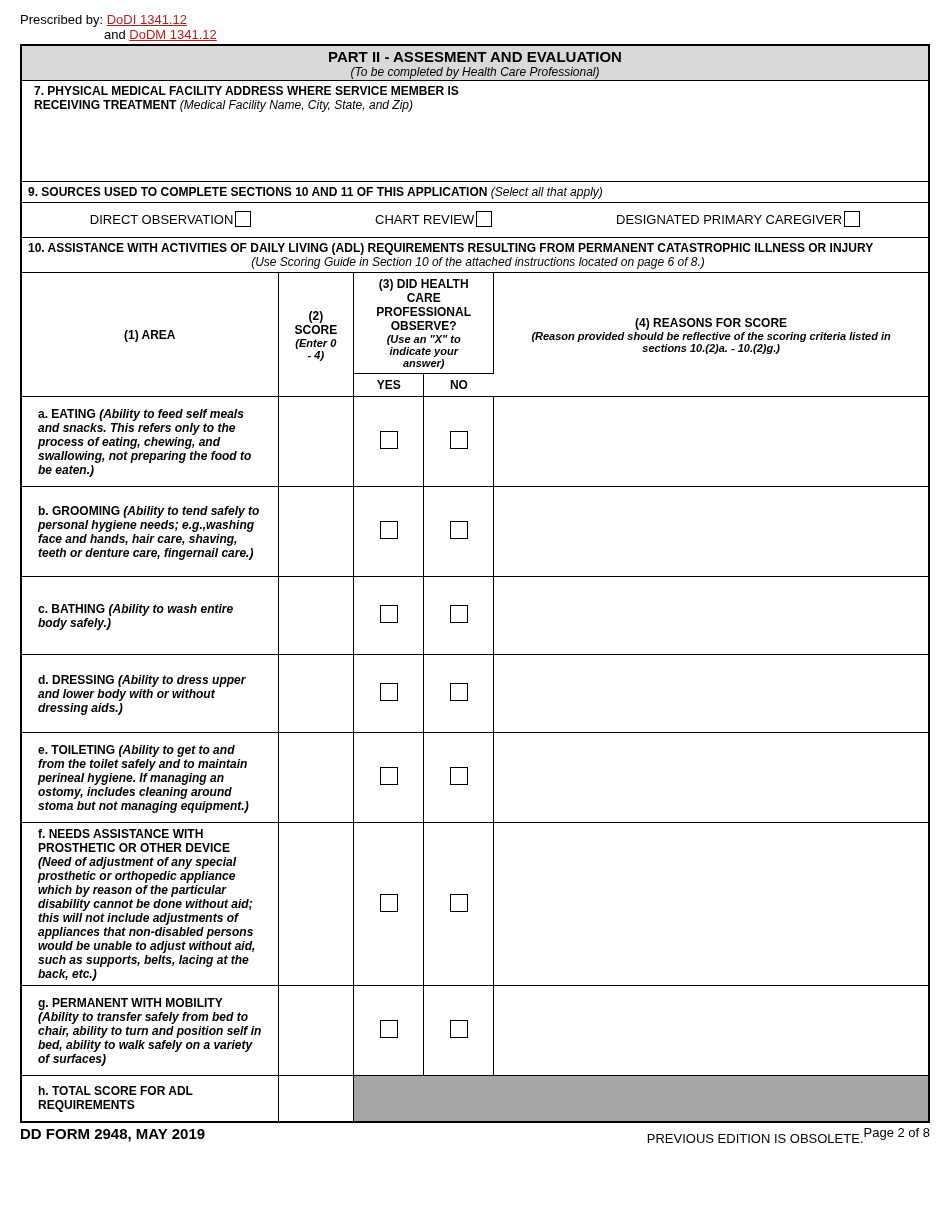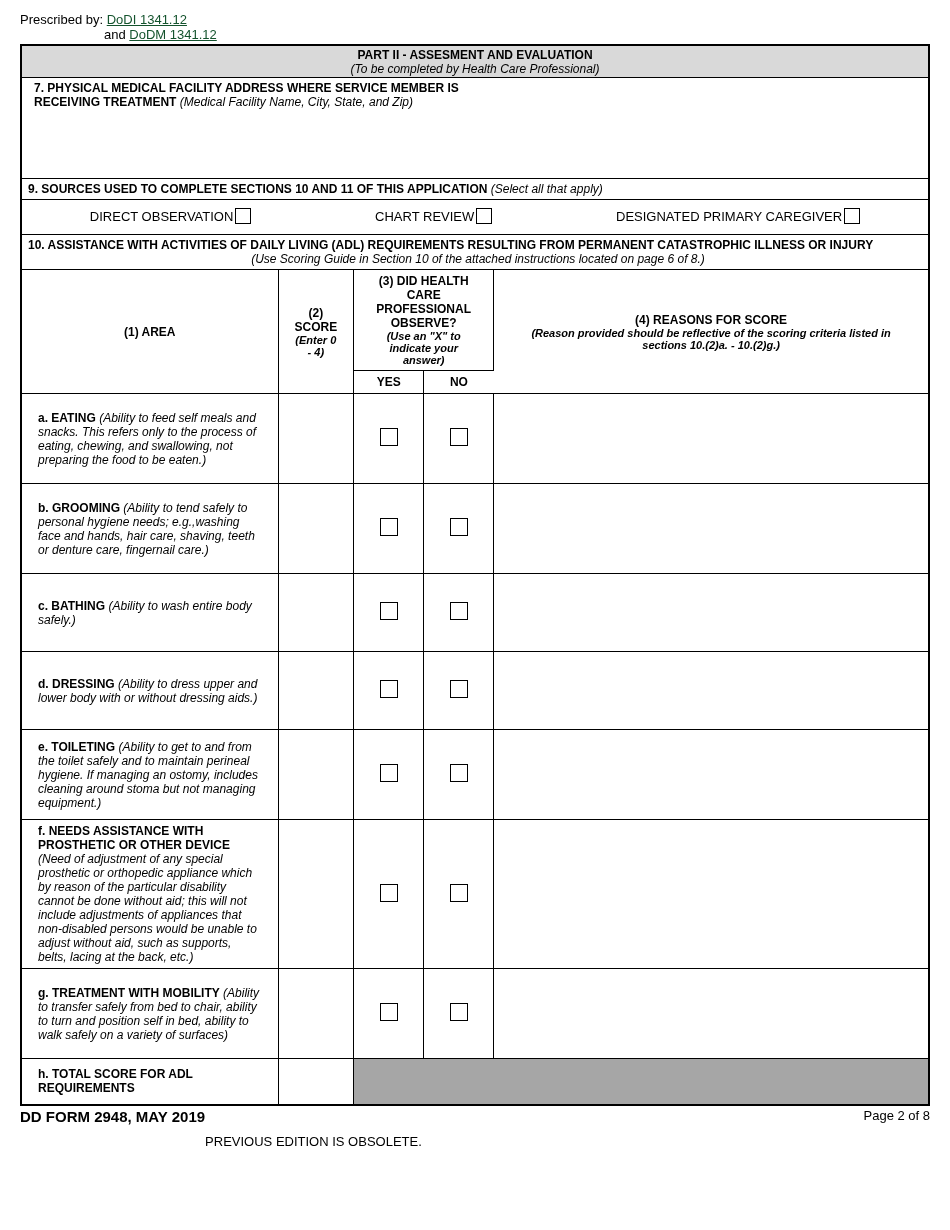--- a/index.html
+++ b/index.html
@@ -5,31 +5,31 @@
   * { box-sizing: border-box; }
   body {
     font-family: Arial, Helvetica, sans-serif;
     font-size: 12px;
     margin: 0;
     padding: 12px 20px;
     width: 950px;
     background: #fff;
     color: #000;
   }
-  a { color: #14532d; text-decoration: underline; }
+  a { color: #b91c1c; text-decoration: underline; }
   .prescribed { font-size: 13px; margin-bottom: 2px; }
   .prescribed .indent { display: inline-block; width: 84px; }
   .outer-border { border: 2px solid #000; }
   .header-bar {
     background: #d9d9d9;
     text-align: center;
     border-bottom: 1px solid #000;
     padding: 2px 0 1px 0;
   }
-  .header-bar .title { font-weight: bold; font-size: 12px; }
+  .header-bar .title { font-weight: bold; font-size: 15px; }
   .header-bar .sub { font-style: italic; font-size: 12px; }
   .row { display: flex; }
   .cell { border-right: 1px solid #000; padding: 3px 12px; }
   .cell:last-child { border-right: none; }
   .bold { font-weight: bold; }
   .italic { font-style: italic; }
   .section78 { border-bottom: 1px solid #000; }
   .section78 .cell { min-height: 100px; }
   .s7 { width: 50%; }
   .s8 { width: 50%; }
@@ -60,28 +60,28 @@
   table.adl th:last-child, table.adl td:last-child { border-right: none; }
   table.adl tr:last-child td { border-bottom: none; }
   .col-area { width: 256px; text-align: left; }
   .col-score { width: 64px; text-align: center; }
   .col-observe { width: 140px; text-align: center; }
   .col-yes { width: 70px; text-align: center; }
   .col-no { width: 70px; text-align: center; }
   .col-reason { text-align: center; }
   .area-cell { text-align: left; font-size: 12px; padding: 12px 8px; }
   .area-cell .label { font-weight: bold; }
-  .area-cell .desc { font-style: italic; font-weight: normal; }
+  .area-cell .desc { font-style: italic; font-weight: bold; }
   .yn { width: 18px; height: 18px; border: 1.5px solid #000; display: inline-block; background: #fff; }
   .center-cell { text-align: center; vertical-align: middle; }
   .gray-fill { background: #a6a6a6; }
   .footer { display: flex; justify-content: space-between; align-items: flex-start; margin-top: 2px; }
   .footer-left { font-weight: bold; font-size: 15px; }
   .footer-right { font-size: 13px; }
-  .footer-center { font-size: 13px; text-align: left; flex: 1; padding-top: 26px; }
+  .footer-center { font-size: 13px; text-align: right; flex: 1; padding-top: 6px; }
   .hdr-cell { text-align: center; vertical-align: middle; font-size: 12px; }
   .hdr-sub { font-style: italic; font-size: 11px; }
   .row-tall td { height: 90px; }
   .row-med td { height: 78px; }
   .row-big td { height: 126px; }
   .row-total td { height: 45px; }
 </style>
 </head>
 <body>
 
@@ -216,21 +216,21 @@
         <span class="desc">(Need of adjustment of any special prosthetic or orthopedic appliance which by reason of the particular disability cannot be done without aid; this will not include adjustments of appliances that non-disabled persons would be unable to adjust without aid, such as supports, belts, lacing at the back, etc.)</span>
       </td>
       <td class="center-cell"></td>
       <td class="center-cell"><span class="yn"></span></td>
       <td class="center-cell"><span class="yn"></span></td>
       <td></td>
     </tr>
 
     <tr class="row-tall">
       <td class="area-cell">
-        <span class="label">g. TREATMENT WITH MOBILITY</span>
+        <span class="label">g. PERMANENT WITH MOBILITY</span>
         <span class="desc">(Ability to transfer safely from bed to chair, ability to turn and position self in bed, ability to walk safely on a variety of surfaces)</span>
       </td>
       <td class="center-cell"></td>
       <td class="center-cell"><span class="yn"></span></td>
       <td class="center-cell"><span class="yn"></span></td>
       <td></td>
     </tr>
 
     <tr class="row-total">
       <td class="area-cell">

